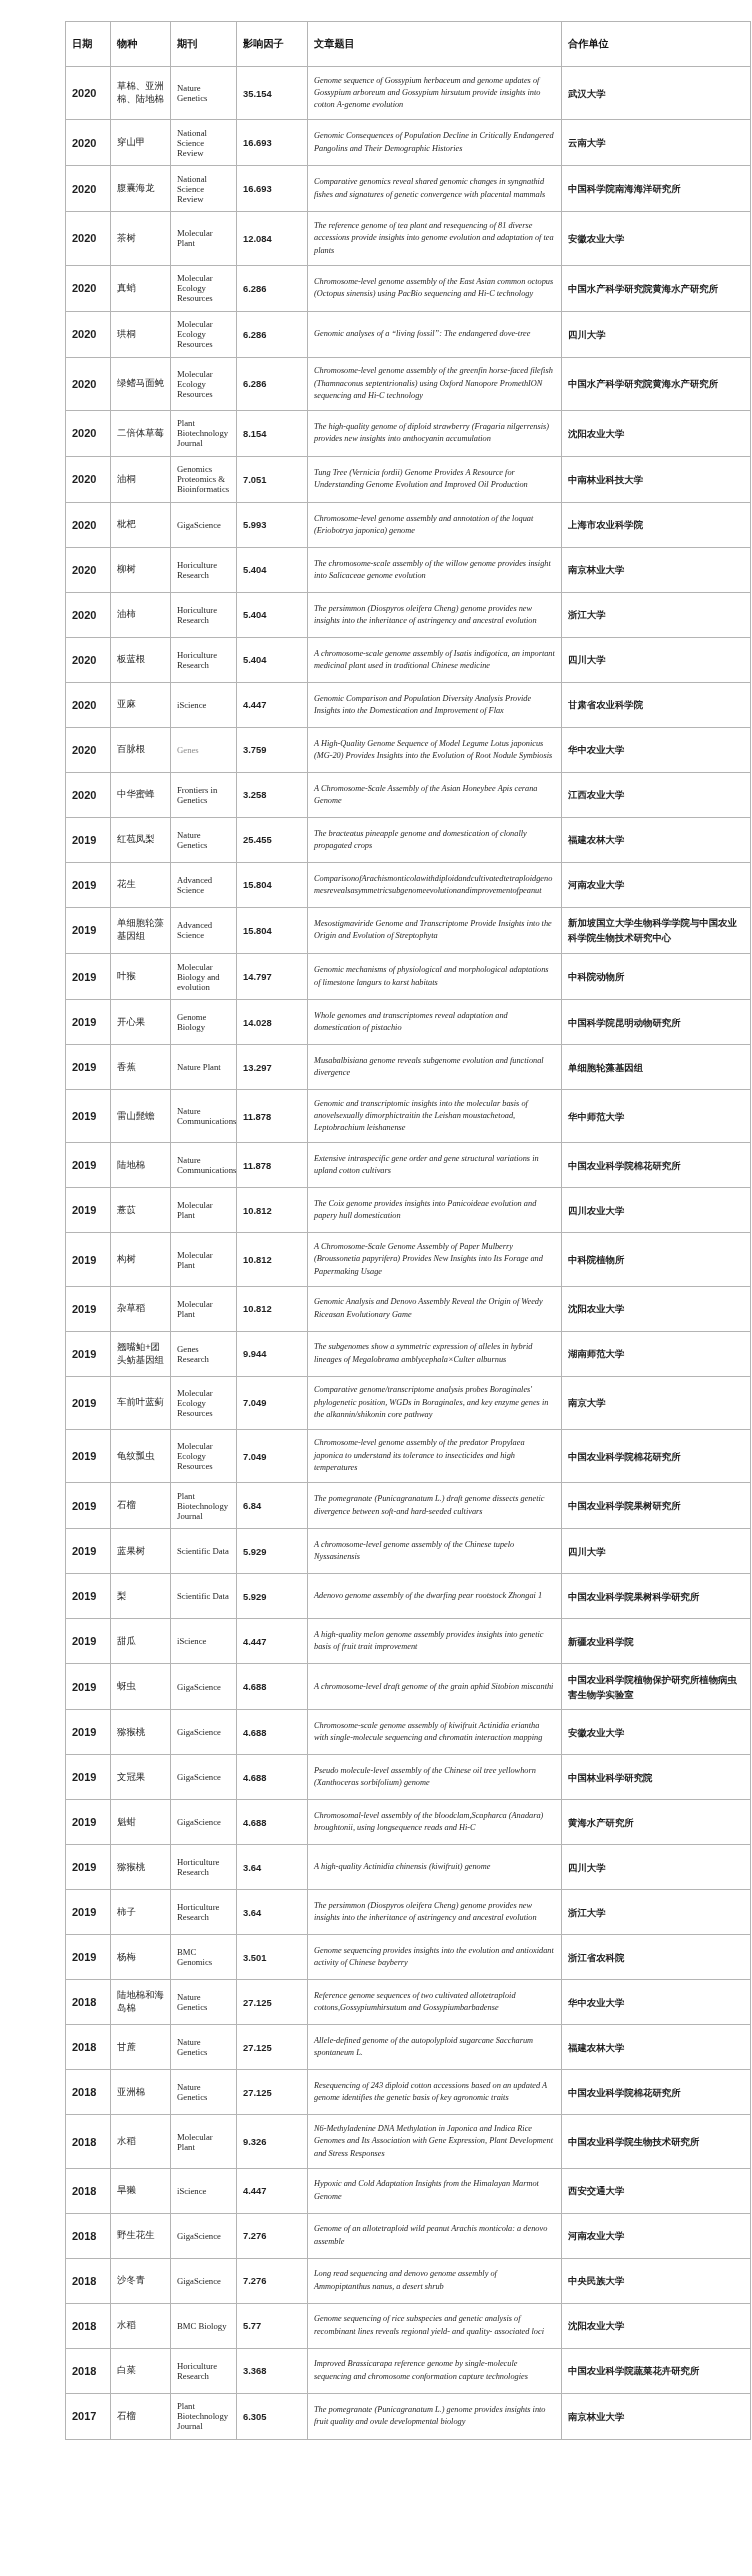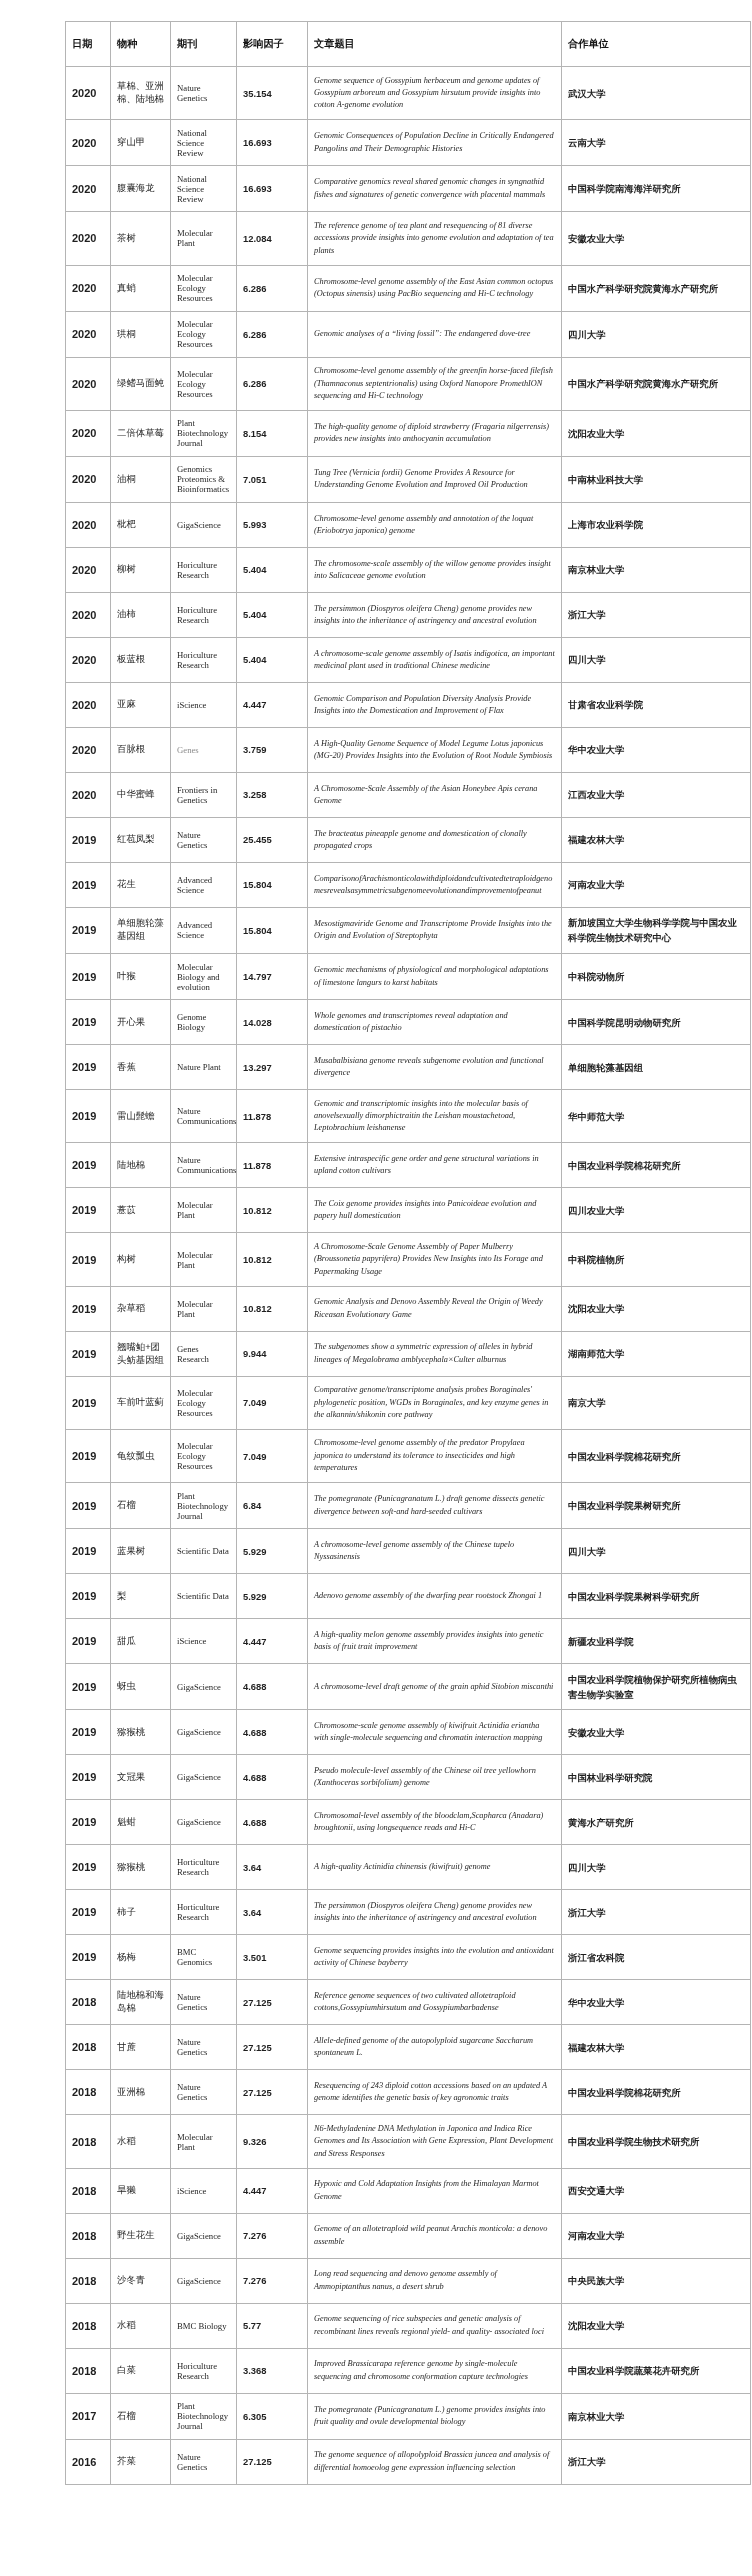--- a/index.html
+++ b/index.html
@@ -461,24 +461,16 @@
           <td class="institution-cell">中国农业科学院蔬菜花卉研究所</td>
         </tr>
         <tr>
           <td class="date-cell">2017</td>
           <td class="species-cell">石榴</td>
           <td class="journal-cell">Plant Biotechnology Journal</td>
           <td class="impact-cell">6.305</td>
           <td class="title-cell">The pomegranate (Punicagranatum L.) genome provides insights into fruit quality and ovule developmental biology</td>
           <td class="institution-cell">南京林业大学</td>
         </tr>
-        <tr>
-          <td class="date-cell">2016</td>
-          <td class="species-cell">芥菜</td>
-          <td class="journal-cell">Nature Genetics</td>
-          <td class="impact-cell">27.125</td>
-          <td class="title-cell">The genome sequence of allopolyploid Brassica juncea and analysis of differential homoeolog gene expression influencing selection</td>
-          <td class="institution-cell">浙江大学</td>
-        </tr>
       </tbody>
   </table>
 </div>
 
 
 </body></html>

